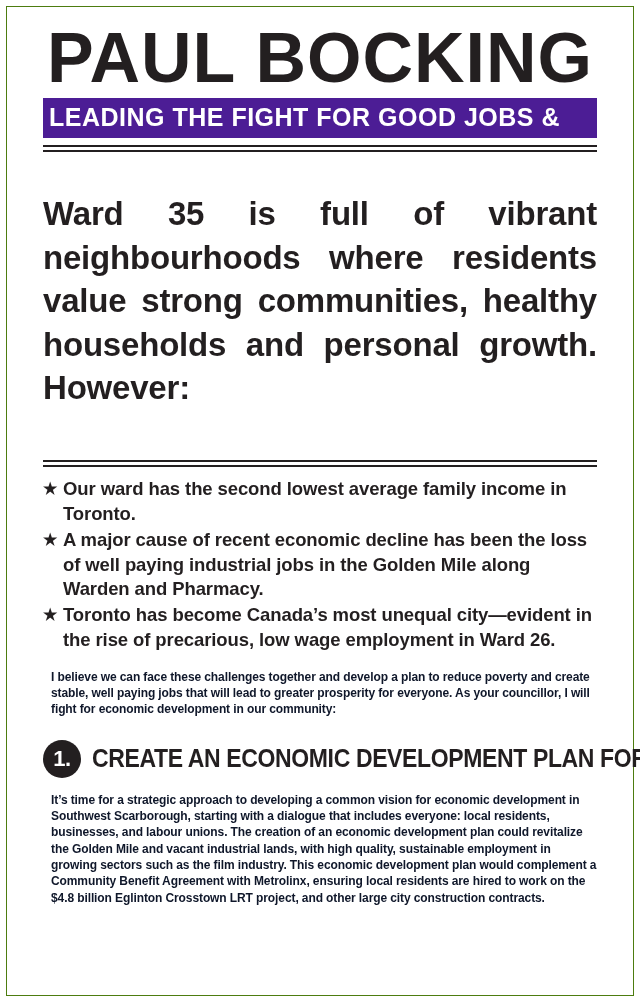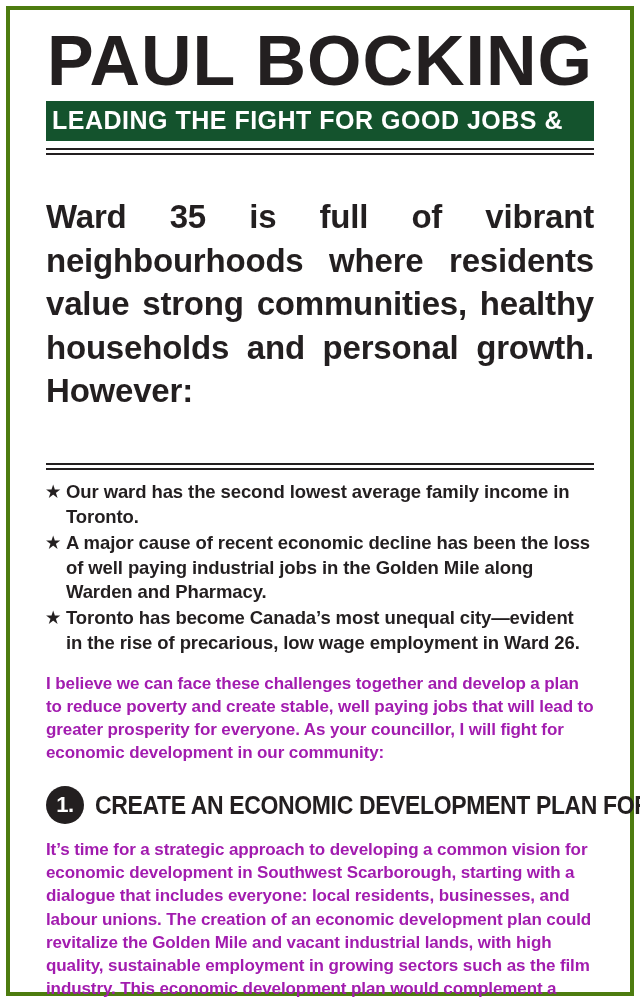--- a/index.html
+++ b/index.html
@@ -15,21 +15,21 @@
     overflow: hidden;
   }
 
   .flyer {
     position: absolute;
     left: 6px;
     top: 6px;
     width: 628px;
     height: 990px;
     box-sizing: border-box;
-    border: 4px solid #4d7c0f;
+    border: 1px solid #4d7c0f;
     background: #ffffff;
   }
 
   .inner {
     position: absolute;
     left: 0; top: 0; right: 0; bottom: 0;
     padding: 10px 36px 0 36px;
     box-sizing: border-box;
   }
 
@@ -42,21 +42,21 @@
     line-height: 0.95;
     letter-spacing: 1px;
     color: #231f20;
     white-space: nowrap;
     margin: 8px 0 6px 0;
     transform: scaleX(1.0);
   }
 
   
   .banner {
-    background: #14532d;
+    background: #4c1d95;
     color: #ffffff;
     padding: 4px 6px 6px 6px;
     box-sizing: border-box;
   }
   .banner-line {
     font-family: "Liberation Sans", sans-serif;
     font-weight: bold;
     font-size: 25px;
     line-height: 1.22;
     letter-spacing: 0.5px;
@@ -128,26 +128,26 @@
     position: absolute;
     left: 0;
     top: 0;
     font-size: 16px;
     line-height: 1.45;
     color: #231f20;
   }
 
   
   .para {
-    font-size: 17px;
+    font-size: 12px;
     line-height: 1.36;
     font-weight: bold;
     letter-spacing: -0.1px;
-    color: #a21caf;
-    margin: 16px 0 0 0;
+    color: #0f172a;
+    margin: 16px 0 0 8px;
   }
   .para.tight { margin-top: 14px; }
 
   
   .section-head {
     display: flex;
     align-items: center;
     margin: 22px 0 0 0;
     gap: 11px;
   }

